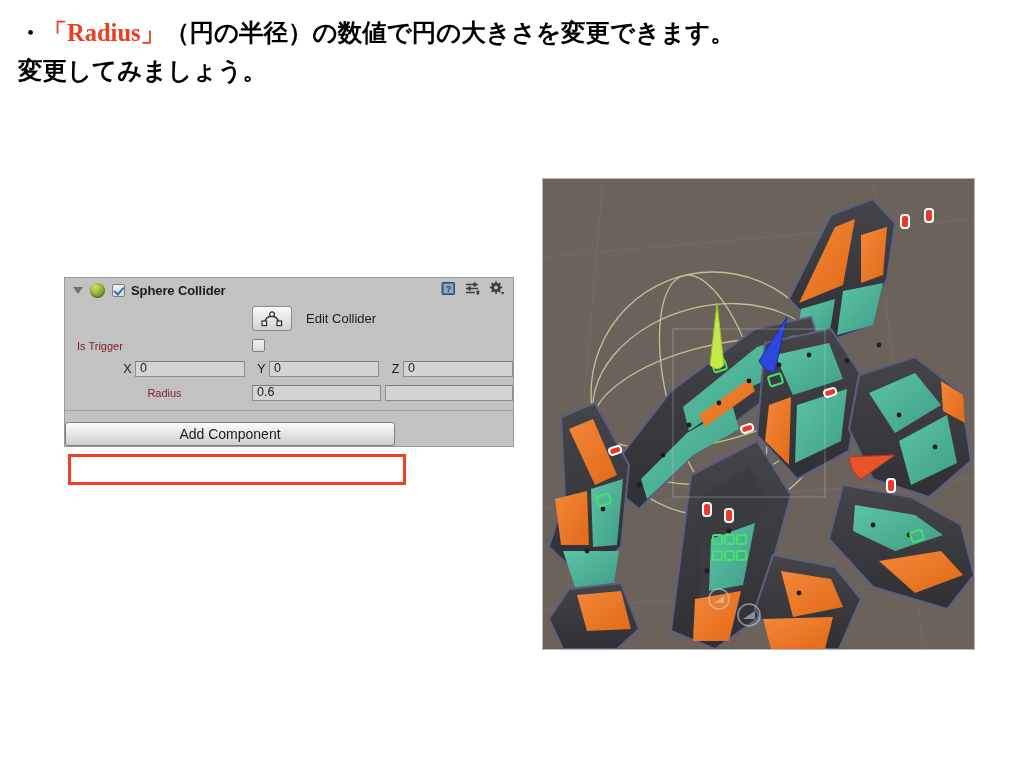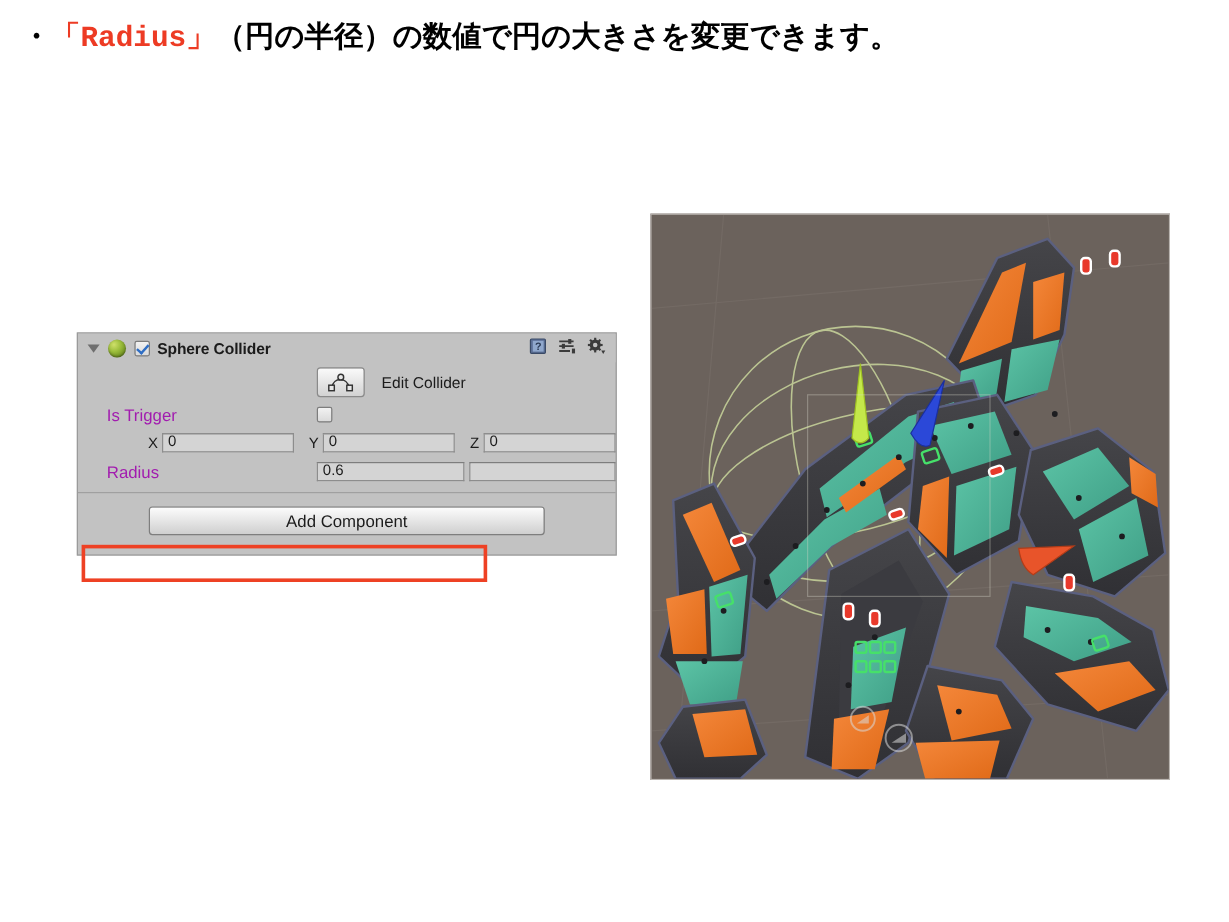--- a/index.html
+++ b/index.html
@@ -16,21 +16,21 @@
   }
 
   
   #instructions {
     position: absolute;
     left: 18px;
     top: 14px;
     width: 990px;
   }
   .inst-line {
-    font-family: Liberation Mono, monospace;
+    font-family: Liberation Serif, serif;
     font-size: 24.5px;
     font-weight: 700;
     color: #000000;
     line-height: 1.55;
     letter-spacing: 0px;
     white-space: pre-wrap;
   }
   .inst-line .accent {
     color: #ED3B24;
   }
@@ -109,26 +109,26 @@
     align-items: center;
     gap: 9px;
   }
   .ico { display:block; }
 
   
   .row {
     display: flex;
     align-items: center;
     height: 23px;
-    padding-left: 24px;
+    padding-left: 12px;
     position: relative;
   }
   .row-label {
-    font-size: 14px;
-    color: #a21caf;
+    font-size: 11px;
+    color: #7f1d1d;
     width: 175px;
     flex: none;
   }
   .field {
     height: 16px;
     background: #d4d4d4;
     border: 1px solid #8d8d8d;
     border-top-color: #7d7d7d;
     box-sizing: border-box;
     display: flex;
@@ -184,21 +184,21 @@
     font-size: 12.5px;
     width: 15px;
     text-align: center;
     flex: none;
   }
   .vec-field { width: 132px; }
   .vec-gap { width: 9px; flex:none; }
   .vec-indent { width: 35px; flex:none; }
 
   
-  .row-radius { height: 25px; }
+  .row-radius { height: 25px; text-align: center; }
   .radius-field { width: 140px; }
   .radius-field2 {
     width: 140px;
     margin-left: 4px;
   }
 
   
   #radius-highlight {
     position: absolute;
     left: 3px;
@@ -210,23 +210,22 @@
     pointer-events: none;
     z-index: 5;
   }
 
   .insp-sep {
     height: 1px;
     background: #a0a0a0;
     margin: 5px 0 0 0;
   }
   .addcomp-wrap {
-    padding: 11px 0 16px 0;
-    display: flex;
-    justify-content: center;
+    padding: 11px 0 0 0;
+    display: flex;
   }
   .add-btn {
     width: 330px;
     height: 24px;
     background: linear-gradient(#fcfcfc, #cfcfcf);
     border: 1px solid #7e7e7e;
     border-radius: 3px;
     display: flex;
     align-items: center;
     justify-content: center;
@@ -247,20 +246,21 @@
     border: 1px solid #b9b4b0;
     box-sizing: border-box;
   }
   #scene svg { display:block; }
 </style>
 </head>
 <body>
 
 <div id="instructions">
   <div class="inst-line"><span>・</span><span class="accent">「Radius」</span><span>（円の半径）の数値で円の大きさを変更できます。</span></div>
+  <div class="inst-line">変更してみましょう。</div>
 </div>
 
 <div id="inspector">
 
   <div id="radius-highlight"></div>
 
   <div class="insp-body">
 
     <div class="comp-header">
       <div class="foldout-tri"></div>

